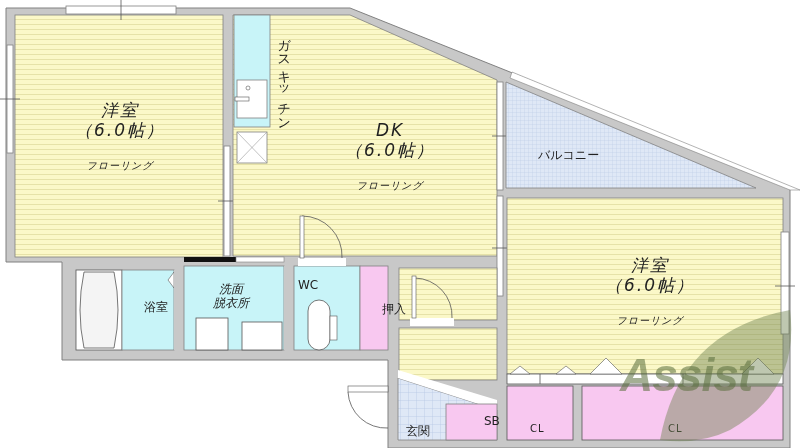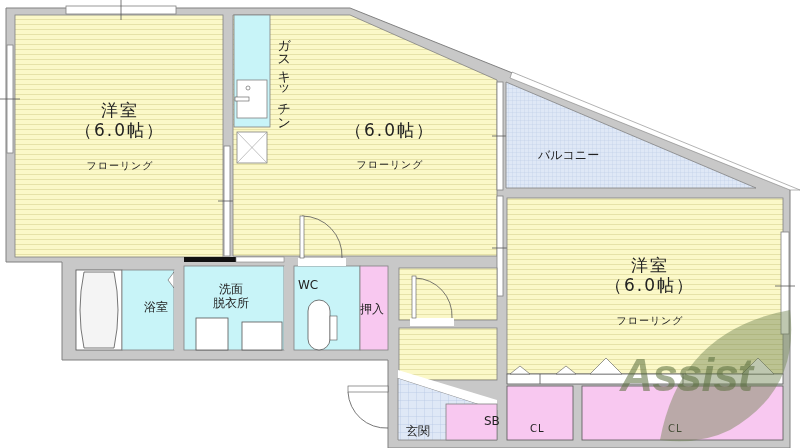--- a/index.html
+++ b/index.html
@@ -1,19 +1,19 @@
 <!DOCTYPE html>
 <html><head>
 <meta charset="utf-8">
 <style>
   html, body { margin:0; padding:0; background:#ffffff; }
   body { width:800px; height:448px; position:relative; overflow:hidden; font-family:"DejaVu Sans", sans-serif; color:#222; }
   .plan { position:absolute; left:0; top:0; width:800px; height:448px; }
   .lbl { position:absolute; text-align:center; white-space:nowrap; color:#222; line-height:1.2; }
-  .lbl span { display:block; }
+  .lbl span { display:block;font-style:italic; }
   .big { font-size:17px; letter-spacing:2px; }
   .mid { font-size:10px; letter-spacing:1px;margin-top:19px; }
   .small { font-size:12px; }
   .vert { writing-mode:vertical-rl; font-size:13px; letter-spacing:1px; }
   .wm { position:absolute; font-family:"Liberation Sans", sans-serif; font-weight:bold; font-style:italic; color:rgba(90,110,60,0.55); font-size:46px; letter-spacing:-1px; }
 </style>
 </head>
 <body>
 
 <svg class="plan" viewBox="0 0 800 448" xmlns="http://www.w3.org/2000/svg">
@@ -115,20 +115,21 @@
   <rect x="300" y="216" width="4" height="42" fill="#fff" stroke="#555" stroke-width="0.6"></rect>
 </svg>
 
 <div class="lbl big" style="left:70px; top:100px; width:100px;">
   <span>洋室</span>
   <span>（6.0帖）</span>
   <span class="mid">フローリング</span>
 </div>
 
 <div class="lbl big" style="left:330px; top:120px; width:120px;">
+  <span>DK</span>
   <span>（6.0帖）</span>
   <span class="mid">フローリング</span>
 </div>
 
 <div class="lbl vert" style="left:276px; top:30px;">ガスキッチン</div>
 
 <div class="lbl small" style="left:538px; top:148px;">バルコニー</div>
 
 <div class="lbl big" style="left:590px; top:255px; width:120px;">
   <span>洋室</span>
@@ -137,21 +138,21 @@
 </div>
 
 <div class="lbl small" style="left:144px; top:300px;">浴室</div>
 
 <div class="lbl small" style="left:206px; top:282px; width:50px;">
   <span>洗面</span>
   <span>脱衣所</span>
 </div>
 
 <div class="lbl small" style="left:298px; top:278px;">WC</div>
-<div class="lbl small" style="left:360px; top:302px;">押入</div>
+<div class="lbl small" style="left:382px; top:302px;">押入</div>
 <div class="lbl small" style="left:406px; top:424px;">玄関</div>
 <div class="lbl small" style="left:484px; top:414px;">SB</div>
 <div class="lbl mid" style="left:530px; top:404px;">CL</div>
 <div class="lbl mid" style="left:668px; top:404px;">CL</div>
 
 <svg style="position:absolute; left:640px; top:300px;" width="160" height="148">
   <path d="M20 140 Q40 30 150 10 Q160 90 90 130 Q60 145 20 140 Z" fill="rgba(110,130,80,0.45)"></path>
 </svg>
 <div class="wm" style="left:620px; top:348px;">Assist</div>
 

